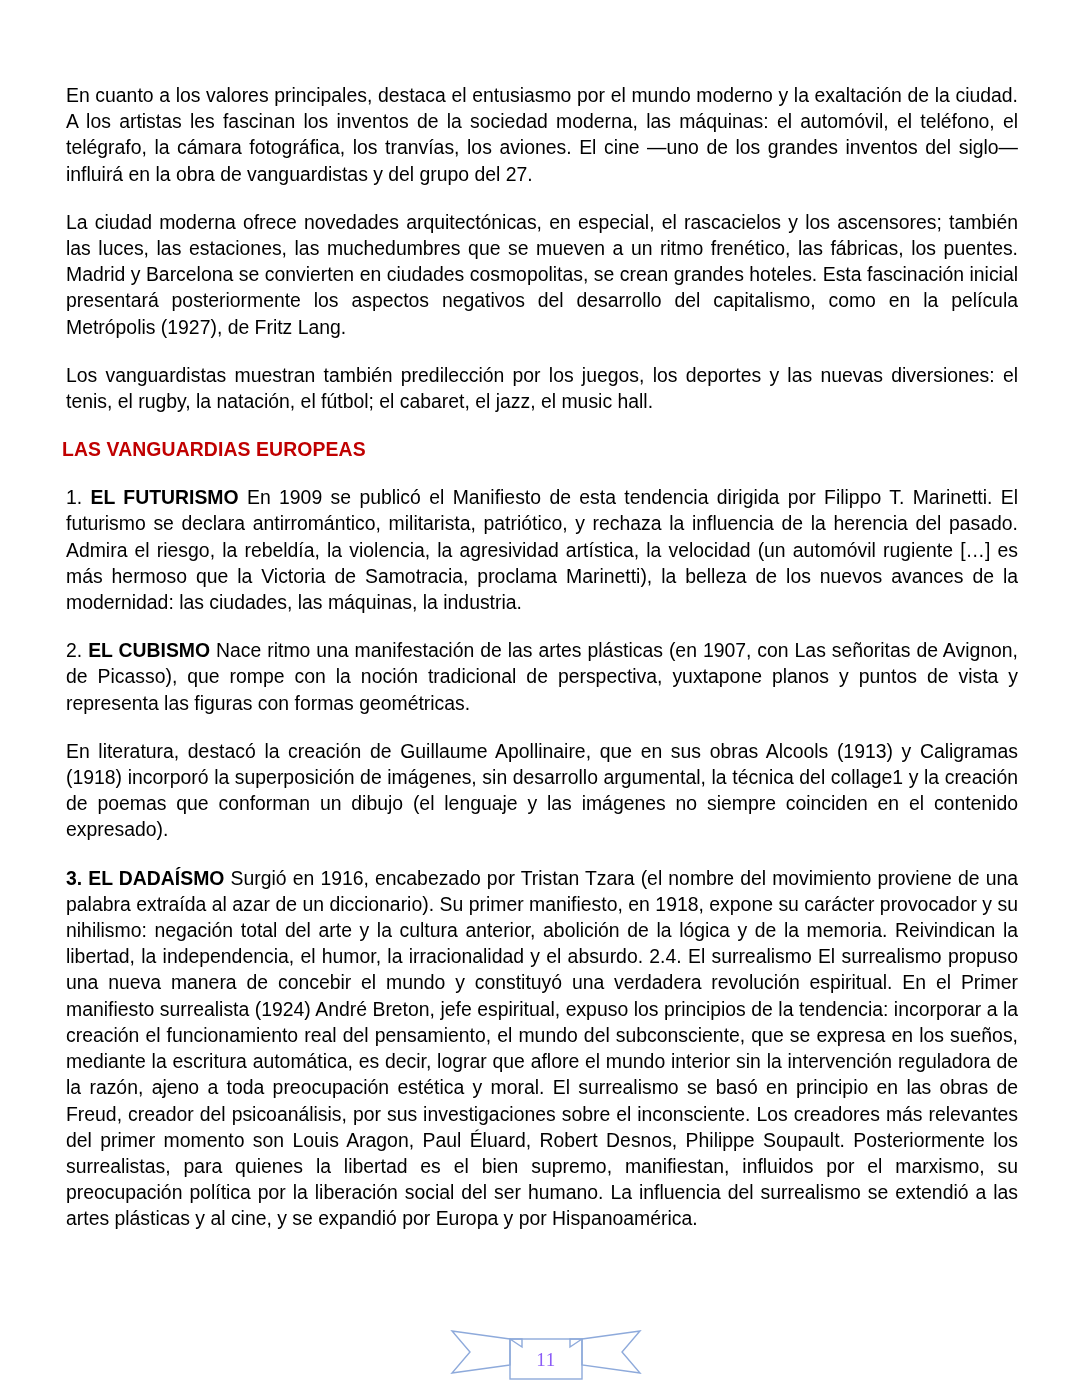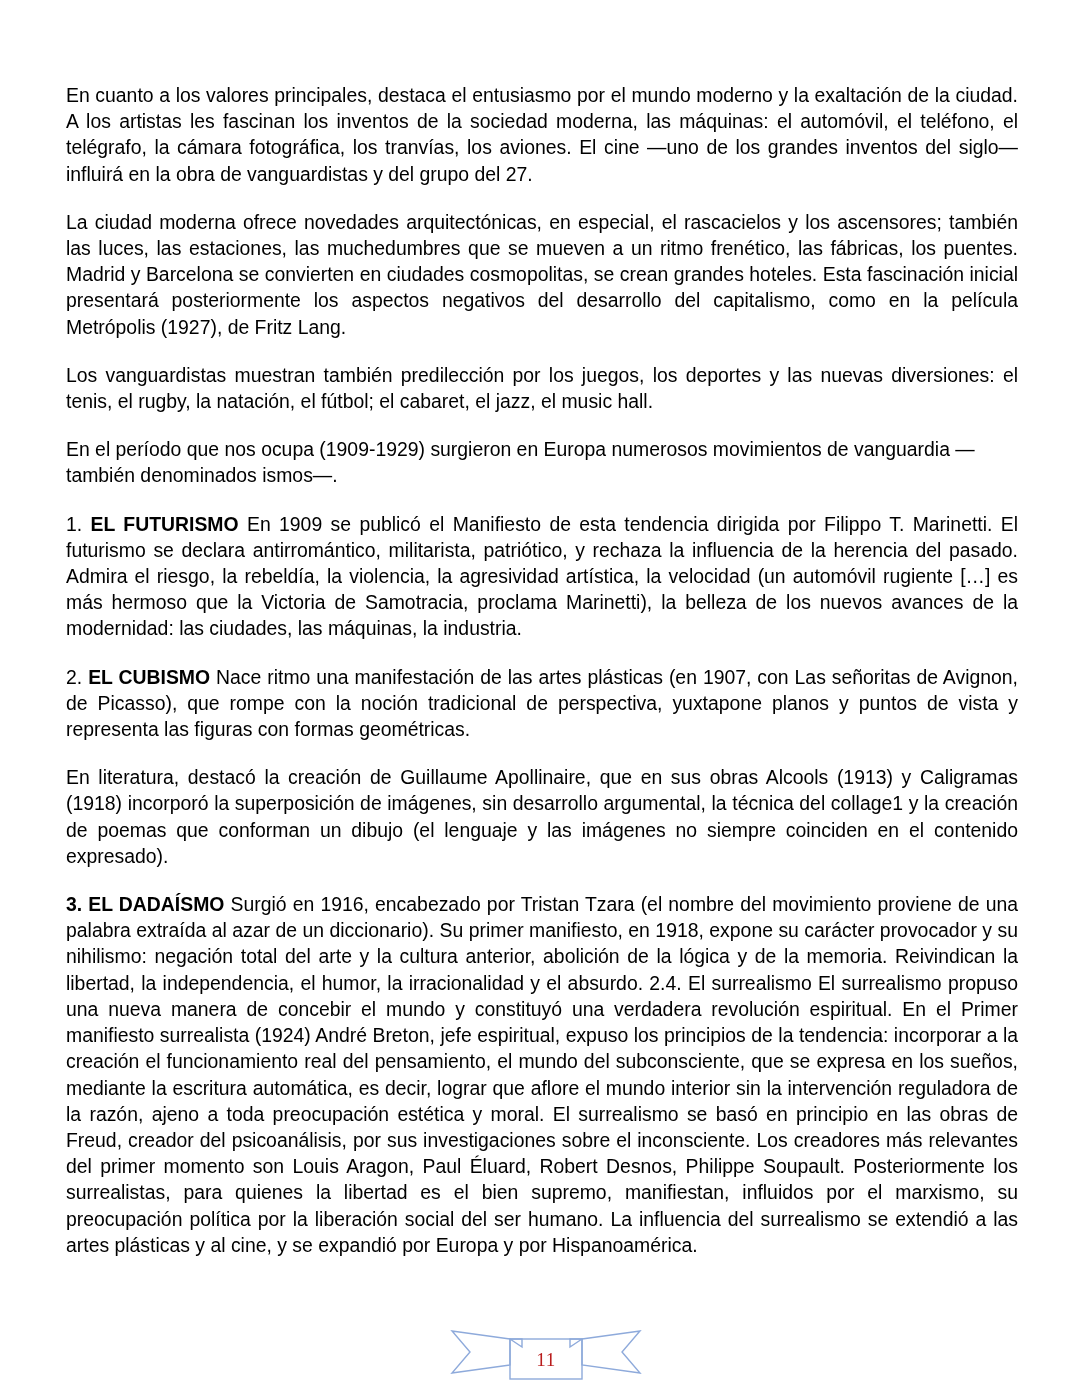--- a/index.html
+++ b/index.html
@@ -71,42 +71,42 @@
     position: absolute;
     left: 448px;
     top: 1325px;
     width: 196px;
     height: 62px;
     display: flex;
     align-items: center;
     justify-content: center;
     font-family: "Liberation Serif", serif;
     font-size: 19px;
-    color: #b91c1c;
+    color: #8b5cf6;
     letter-spacing: 0.5px;
     padding-top: 8px;
     box-sizing: border-box;
     pointer-events: none;
   }
 </style>
 </head>
 <body>
 
 <div class="page">
 
   <div class="content">
 
     <p class="para">En cuanto a los valores principales, destaca el entusiasmo por el mundo moderno y la exaltación de la ciudad. A los artistas les fascinan los inventos de la sociedad moderna, las máquinas: el automóvil, el teléfono, el telégrafo, la cámara fotográfica, los tranvías, los aviones. El cine —uno de los grandes inventos del siglo— influirá en la obra de vanguardistas y del grupo del 27.</p>
 
     <p class="para">La ciudad moderna ofrece novedades arquitectónicas, en especial, el rascacielos y los ascensores; también las luces, las estaciones, las muchedumbres que se mueven a un ritmo frenético, las fábricas, los puentes. Madrid y Barcelona se convierten en ciudades cosmopolitas, se crean grandes hoteles. Esta fascinación inicial presentará posteriormente los aspectos negativos del desarrollo del capitalismo, como en la película Metrópolis (1927), de Fritz Lang.</p>
 
     <p class="para">Los vanguardistas muestran también predilección por los juegos, los deportes y las nuevas diversiones: el tenis, el rugby, la natación, el fútbol; el cabaret, el jazz, el music hall.</p>
 
+    <div class="heading-red">LAS VANGUARDIAS EUROPEAS</div>
 
-    <p class="para nojustify">En el período que nos ocupa (1909-1929) surgieron en Europa numerosos movimientos de vanguardia —también denominados ismos—.</p>
 
     <p class="para"><span>1.</span> <span class="bold">EL FUTURISMO</span><span> En 1909 se publicó el Manifiesto de esta tendencia dirigida por Filippo T. Marinetti. El futurismo se declara antirromántico, militarista, patriótico, y rechaza la influencia de la herencia del pasado. Admira el riesgo, la rebeldía, la violencia, la agresividad artística, la velocidad (un automóvil rugiente […] es más hermoso que la Victoria de Samotracia, proclama Marinetti), la belleza de los nuevos avances de la modernidad: las ciudades, las máquinas, la industria.</span></p>
 
     <p class="para"><span>2.</span> <span class="bold">EL CUBISMO</span><span> Nace ritmo una manifestación de las artes plásticas (en 1907, con Las señoritas de Avignon, de Picasso), que rompe con la noción tradicional de perspectiva, yuxtapone planos y puntos de vista y representa las figuras con formas geométricas.</span></p>
 
     <p class="para">En literatura, destacó la creación de Guillaume Apollinaire, que en sus obras Alcools (1913) y Caligramas (1918) incorporó la superposición de imágenes, sin desarrollo argumental, la técnica del collage1 y la creación de poemas que conforman un dibujo (el lenguaje y las imágenes no siempre coinciden en el contenido expresado).</p>
 
     <p class="para last"><span class="bold">3. EL DADAÍSMO</span><span> Surgió en 1916, encabezado por Tristan Tzara (el nombre del movimiento proviene de una palabra extraída al azar de un diccionario). Su primer manifiesto, en 1918, expone su carácter provocador y su nihilismo: negación total del arte y la cultura anterior, abolición de la lógica y de la memoria. Reivindican la libertad, la independencia, el humor, la irracionalidad y el absurdo. 2.4. El surrealismo El surrealismo propuso una nueva manera de concebir el mundo y constituyó una verdadera revolución espiritual. En el Primer manifiesto surrealista (1924) André Breton, jefe espiritual, expuso los principios de la tendencia: incorporar a la creación el funcionamiento real del pensamiento, el mundo del subconsciente, que se expresa en los sueños, mediante la escritura automática, es decir, lograr que aflore el mundo interior sin la intervención reguladora de la razón, ajeno a toda preocupación estética y moral. El surrealismo se basó en principio en las obras de Freud, creador del psicoanálisis, por sus investigaciones sobre el inconsciente. Los creadores más relevantes del primer momento son Louis Aragon, Paul Éluard, Robert Desnos, Philippe Soupault. Posteriormente los surrealistas, para quienes la libertad es el bien supremo, manifiestan, influidos por el marxismo, su preocupación política por la liberación social del ser humano. La influencia del surrealismo se extendió a las artes plásticas y al cine, y se expandió por Europa y por Hispanoamérica.</span></p>
 
   </div>

